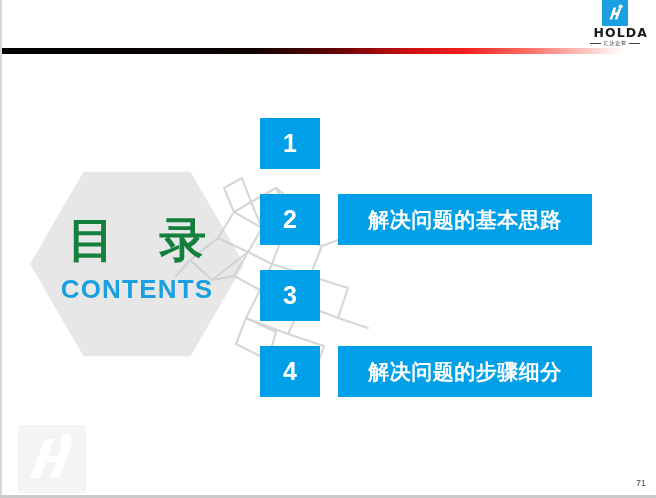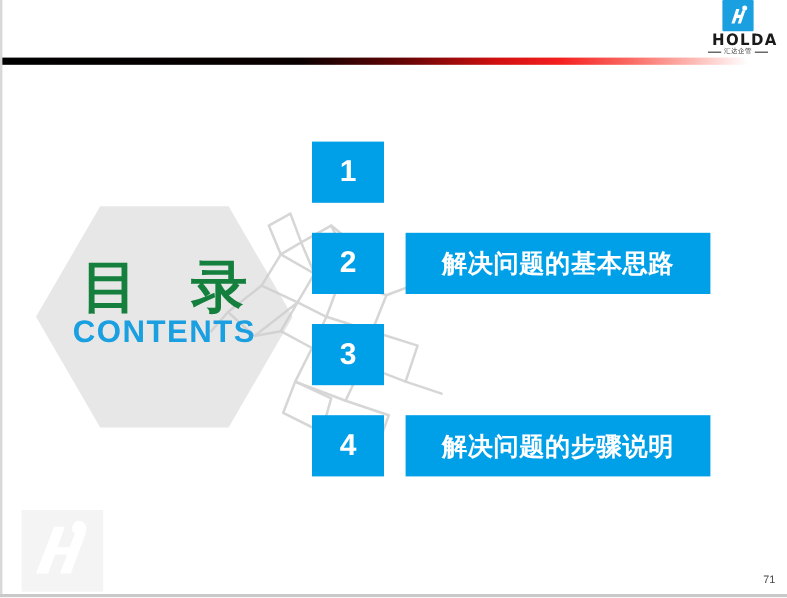--- a/index.html
+++ b/index.html
@@ -99,20 +99,21 @@
   }
   .toc-cn {
     color: #15803d;
     font-size: 47px;
     font-weight: bold;
     letter-spacing: 14px;
     text-indent: 14px;
     font-family: "DejaVu Sans", sans-serif;
   }
   .toc-en {
+    margin-top: 13px;
     color: #1a9fe0;
     font-size: 26px;
     font-weight: bold;
     letter-spacing: 1.2px;
     font-family: "Liberation Sans", sans-serif;
   }
 
   
   .watermark {
     position: absolute;
@@ -266,21 +267,21 @@
     </div>
 
     <div class="row">
       <div class="row-num">3</div>
       <div class="row-gap"></div>
     </div>
 
     <div class="row">
       <div class="row-num">4</div>
       <div class="row-gap"></div>
-      <div class="row-text">解决问题的步骤说明</div>
+      <div class="row-text">解决问题的步骤细分</div>
     </div>
 
   </div>
 
   <div class="corner-logo">
     <svg width="68" height="68" viewBox="0 0 68 68" aria-hidden="true">
       <path d="M12 53 L27 14 L36 14 L30 31 L40 31 L45 18 L54 18 L41 53 L32 53 L38 37 L28 37 L22 53 Z" fill="#ffffff"></path>
       <circle cx="48" cy="15" r="6" fill="#ffffff"></circle>
     </svg>
   </div>

